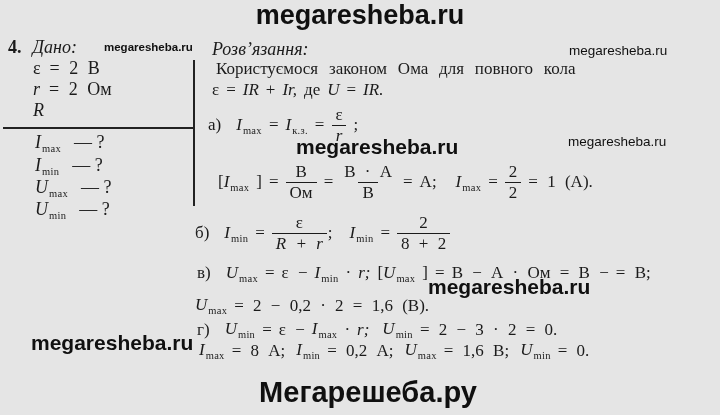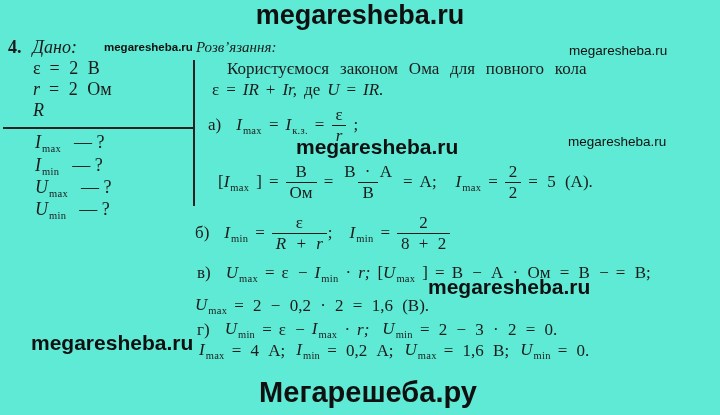--- a/index.html
+++ b/index.html
@@ -1,16 +1,16 @@
 <!DOCTYPE html>
 <html><head>
 <meta charset="utf-8">
 <style>
   html,body{margin:0;padding:0;background:#fff;}
-  .page{position:relative;width:720px;height:415px;background:#5eead4;
+  .page{position:relative;width:720px;height:415px;background:#e5e5e5;
         font-family:"Liberation Serif",serif;color:#1b1b1b;overflow:hidden;}
 
   
   .wm{position:absolute;font-family:"Liberation Sans",sans-serif;color:#101010;white-space:nowrap;line-height:1;}
   .wm-top{left:0;right:0;top:2px;text-align:center;font-size:27px;font-weight:bold;}
   .wm-given{left:104px;top:42px;font-size:11.5px;font-weight:bold;}
   .wm-r1{left:569px;top:44px;font-size:13.5px;}
   .wm-mid{left:296px;top:136px;font-size:21px;font-weight:bold;}
   .wm-r2{left:568px;top:135px;font-size:13.5px;}
   .wm-v{left:428px;top:276px;font-size:21px;font-weight:bold;}
@@ -29,22 +29,22 @@
 
   
   .fline{position:absolute;display:flex;align-items:center;gap:7px;
          font-size:17px;word-spacing:5px;white-space:pre;}
   .lbl{margin-right:8px;}
   .frac{display:inline-flex;flex-direction:column;align-items:center;line-height:1.12;}
   .fn{padding:0 4px;}
   .fd{border-top:1.6px solid #1b1b1b;padding:0 4px;}
   .var{white-space:nowrap;}
   .sb{font-size:10.5px;font-style:normal;vertical-align:-4px;margin-left:1px;letter-spacing:.3px;}
-  .title-line{left:196px;top:39px;font-size:15px;}
-  .intro1{left:227px;top:59px;font-size:17px;word-spacing:6.5px;white-space:pre;}
+  .title-line{left:212px;top:39px;font-size:18px;}
+  .intro1{left:216px;top:59px;font-size:17px;word-spacing:6.5px;white-space:pre;}
 </style>
 </head>
 <body>
 
 <div class="page">
 
   <div class="wm wm-top">megaresheba.ru</div>
   <div class="wm wm-given">megaresheba.ru</div>
   <div class="wm wm-r1">megaresheba.ru</div>
   <div class="wm wm-mid">megaresheba.ru</div>
@@ -129,21 +129,21 @@
       <span class="fd">В</span>
     </span>
     <span>=</span>
     <span>А;</span>
     <span class="var" style="margin-left:12px"><span class="it">I</span><span class="sb">max</span></span>
     <span>=</span>
     <span class="frac">
       <span class="fn">2</span>
       <span class="fd">2</span>
     </span>
-    <span>= 5 (А).</span>
+    <span>= 1 (А).</span>
   </div>
 
   <div class="fline" style="left:195px;top:210px;height:46px;">
     <span class="lbl">б)</span>
     <span class="var"><span class="it">I</span><span class="sb">min</span></span>
     <span>=</span>
     <span class="frac">
       <span class="fn">ε</span>
       <span class="fd it">R + r</span>
     </span>
@@ -182,21 +182,21 @@
     <span>ε −</span>
     <span class="var"><span class="it">I</span><span class="sb">max</span></span>
     <span>·</span>
     <span class="it">r;</span>
     <span class="var" style="margin-left:6px"><span class="it">U</span><span class="sb">min</span></span>
     <span>= 2 − 3 · 2 = 0.</span>
   </div>
 
   <div class="fline" style="left:195px;top:340px;">
     <span class="var" style="margin-left:4px"><span class="it">I</span><span class="sb">max</span></span>
-    <span>= 4 А;</span>
+    <span>= 8 А;</span>
     <span class="var" style="margin-left:4px"><span class="it">I</span><span class="sb">min</span></span>
     <span>= 0,2 А;</span>
     <span class="var" style="margin-left:4px"><span class="it">U</span><span class="sb">max</span></span>
     <span>= 1,6 В;</span>
     <span class="var" style="margin-left:4px"><span class="it">U</span><span class="sb">min</span></span>
     <span>= 0.</span>
   </div>
 
 </div>
 

